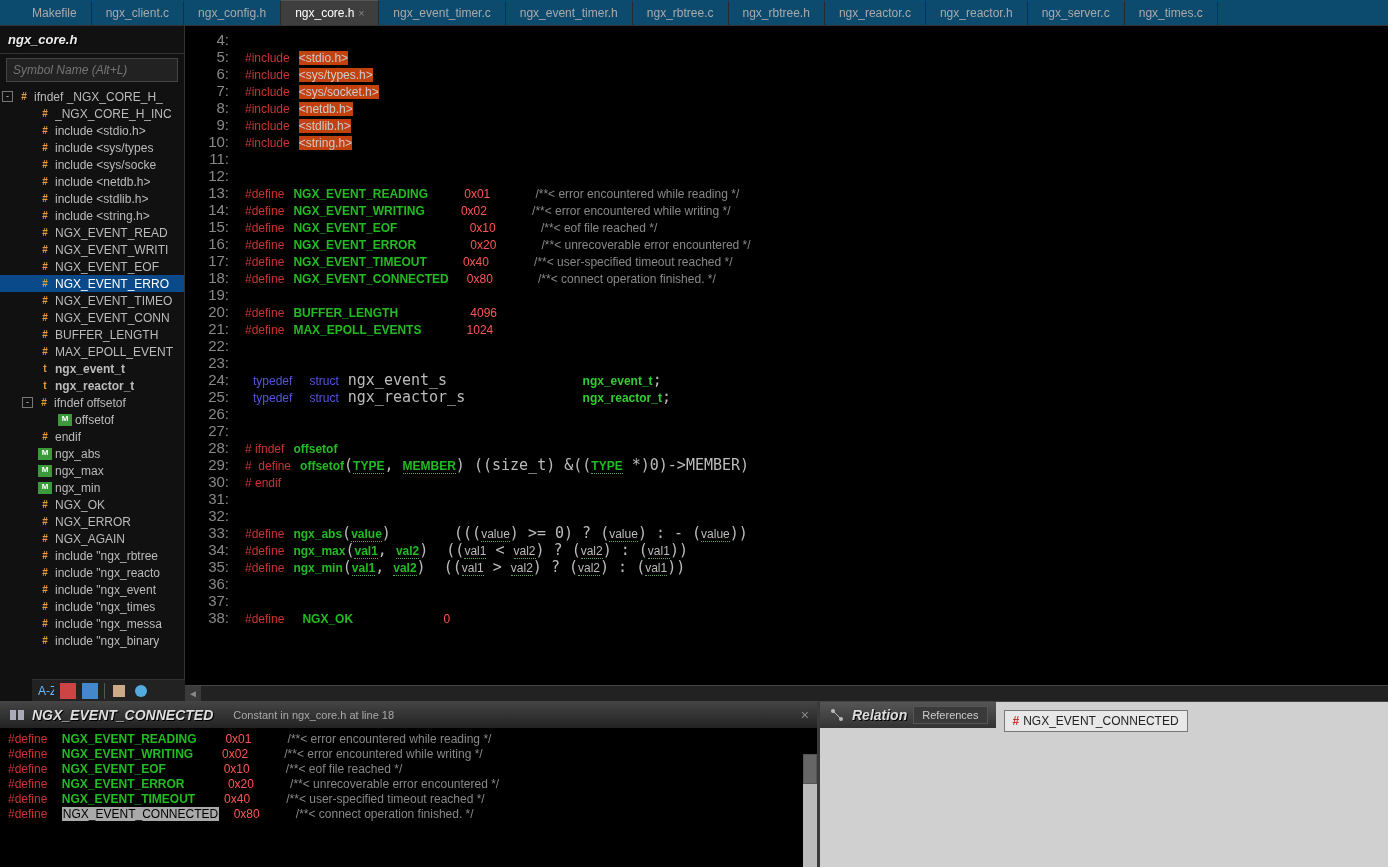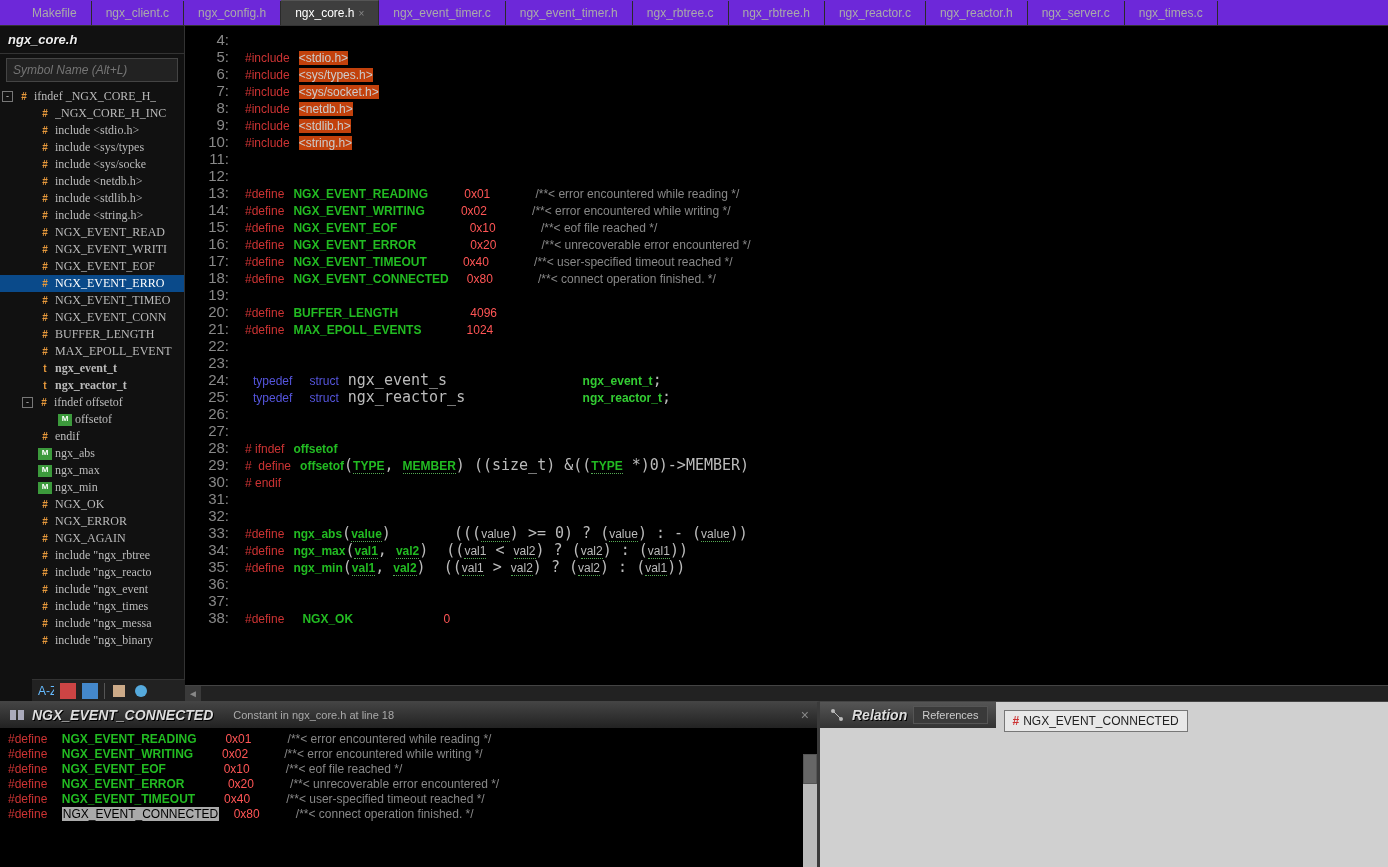--- a/index.html
+++ b/index.html
@@ -1,39 +1,39 @@
 <!DOCTYPE html>
 <html><head>
 <meta charset="utf-8">
 <style>
 * { margin:0; padding:0; box-sizing:border-box; font-family:Verdana,Arial,sans-serif; font-size:12px; }
 body { background:#000; color:#ccc; overflow:hidden; width:1388px; height:867px; position:relative; }
 
 
-.tabbar { height:26px; background:#6d28d9; display:flex; align-items:center; border-bottom:1px solid #333; padding-left:18px; gap:0; overflow:hidden; }
+.tabbar { height:26px; background:#0c4a6e; display:flex; align-items:center; border-bottom:1px solid #333; padding-left:18px; gap:0; overflow:hidden; }
 .tab { padding:5px 14px; color:#aaa; cursor:pointer; border-right:1px solid #2a2a2a; white-space:nowrap; }
 .tab.active { background:#3e3e3e; color:#fff; border-top:1px solid #555; }
 .tab .close { margin-left:4px; color:#888; font-size:10px; }
 
 
 .left { position:absolute; left:0; top:26px; width:185px; bottom:0; background:#111; border-right:1px solid #333; }
 .file-hdr { padding:6px 8px; font-weight:bold; font-style:italic; color:#eee; border-bottom:1px solid #333; text-shadow:1px 1px 1px #000; font-size:13px; }
 .sym-input { margin:4px 6px; padding:4px 6px; background:#222; color:#e5e5e5; border:1px solid #444; width:calc(100% - 12px); font-style:italic; }
 .tree { overflow-y:auto; height:calc(100% - 62px); padding:2px 0; }
 .tn { display:flex; align-items:center; padding:1px 0 1px 20px; color:#bbb; white-space:nowrap; cursor:pointer; font-size:11px; height:17px; }
 .tn.d0 { padding-left:18px; }
 .tn.d1 { padding-left:38px; }
 .tn.d2 { padding-left:58px; }
 .tn.sel { background:#0a4a8a; color:#fff; }
 .tn .exp { width:11px; height:11px; border:1px solid #777; color:#ccc; font-size:9px; text-align:center; line-height:9px; margin-right:4px; margin-left:-16px; background:#111; }
 .tn .ic { width:14px; height:12px; margin-right:3px; text-align:center; font-size:10px; }
 .ic.hash { color:#e89a3c; font-weight:bold; }
 .ic.t { color:#e89a3c; font-weight:bold; }
 .ic.m { color:#3c9a3c; font-weight:bold; background:#3c9a3c; color:#fff; font-size:8px; }
-.tn .lbl { overflow:hidden; text-overflow:clip;font-family:Liberation Serif, serif; }
+.tn .lbl { overflow:hidden; text-overflow:clip; }
 
 
 .editor { position:absolute; left:185px; right:0; top:26px; bottom:166px; background:#000; font-family:'Consolas','DejaVu Sans Mono',monospace; font-size:15px; overflow:hidden; }
 .gut { position:absolute; left:0; top:0; width:52px; text-align:right; color:#888; padding-top:5px; }
 .gut div { height:17px; padding-right:8px; font-family:inherit; font-size:15px; }
 .code { position:absolute; left:60px; right:0; top:0; padding-top:5px; }
 .cl { height:17px; font-family:'Consolas','DejaVu Sans Mono',monospace; font-size:15px; white-space:pre; color:#bbb; }
 .kw{color:#c33;} .kw2{color:#55d;margin-left:8px;} .mac{color:#2b2;font-weight:bold;} .str{background:#c2410c;color:#ccc;margin-top:28px;} .num{color:#f55;} .cmt{color:#888;} .ud{border-bottom:1px dotted #5a5;} .typ{color:#3c3;font-weight:bold;}
 
 

